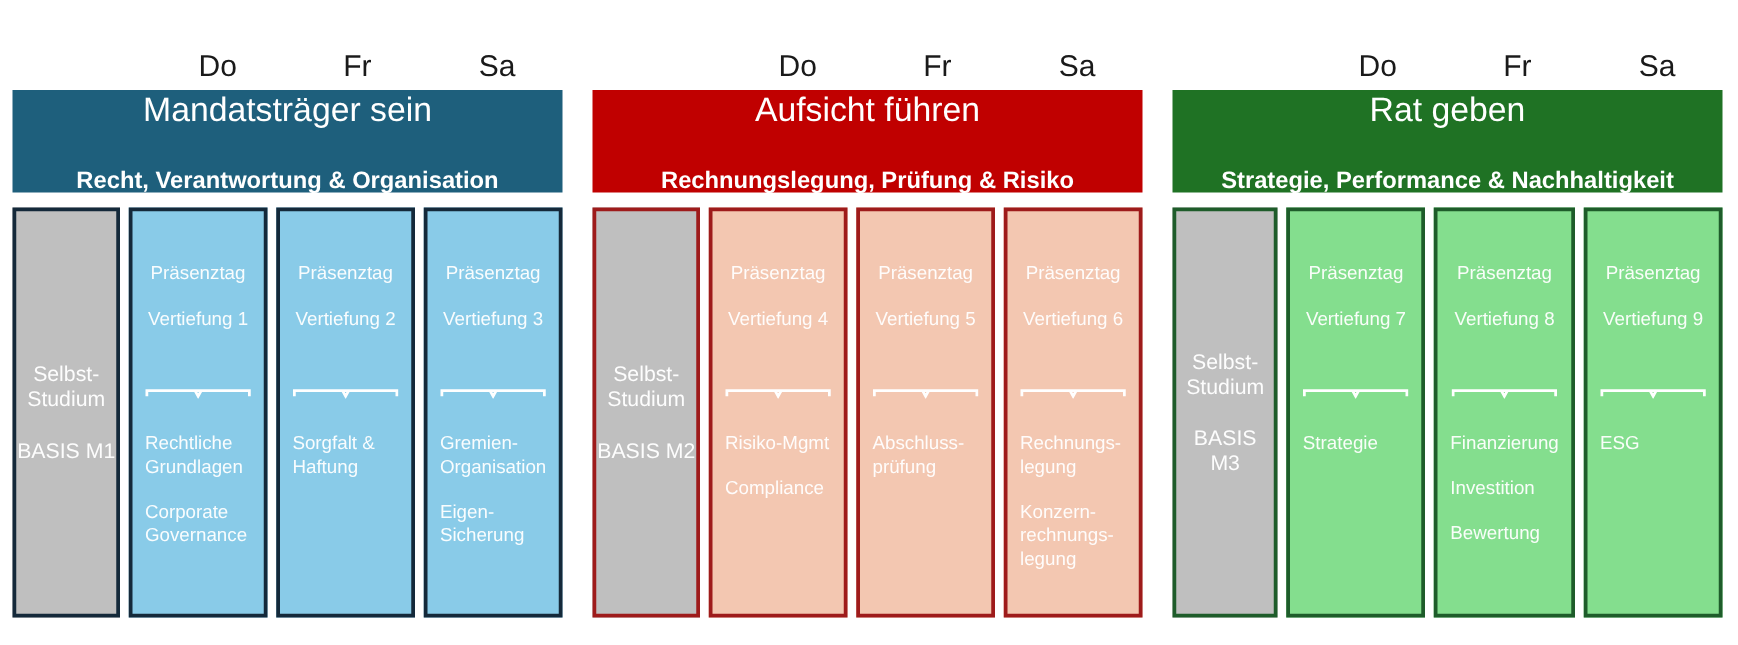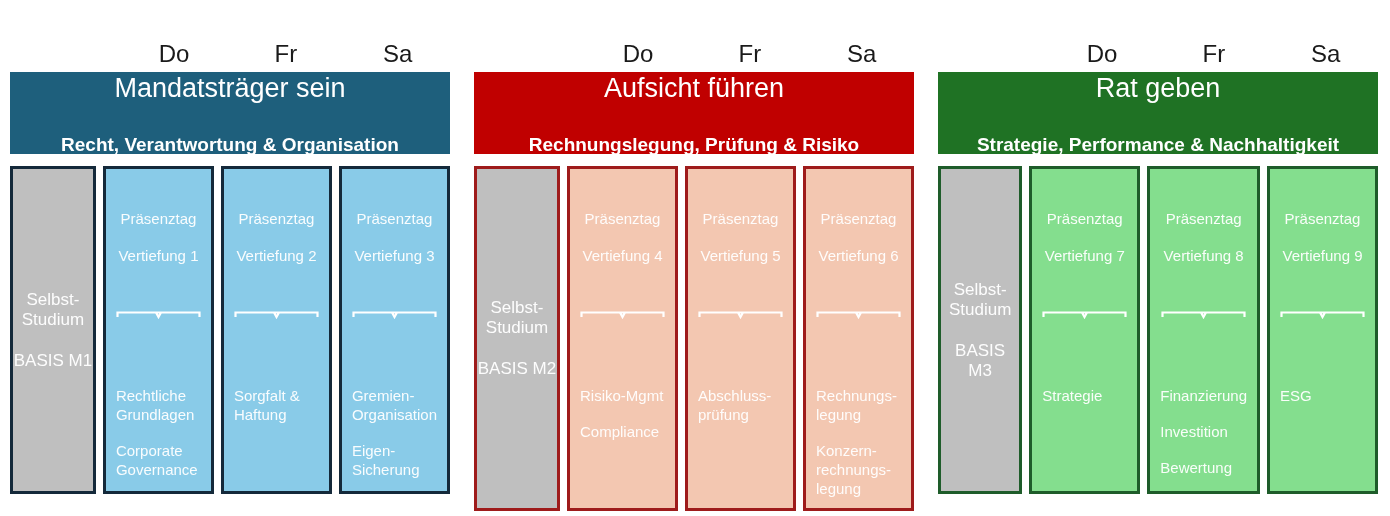--- a/index.html
+++ b/index.html
@@ -108,21 +108,20 @@
   .brace {
     display: block;
     margin: 46px auto 0 auto;
     flex: 0 0 auto;
   }
   .topics { margin-top: 26px; }
   .topic {
     line-height: 19px;
     white-space: pre-line;
     text-align: left;
-    margin-top: 41px;
   }
   .topic + .topic { margin-top: 17px; }
 </style>
 </head>
 <body>
 
 <div class="board">
 
   <section class="module" style="--header-bg: #1E5F7C; --card-bg: #89CBE8; --card-border: #14293A; --basis-bg: #BFBFBF; --basis-border: #14293A;">
     <div class="day-row">

